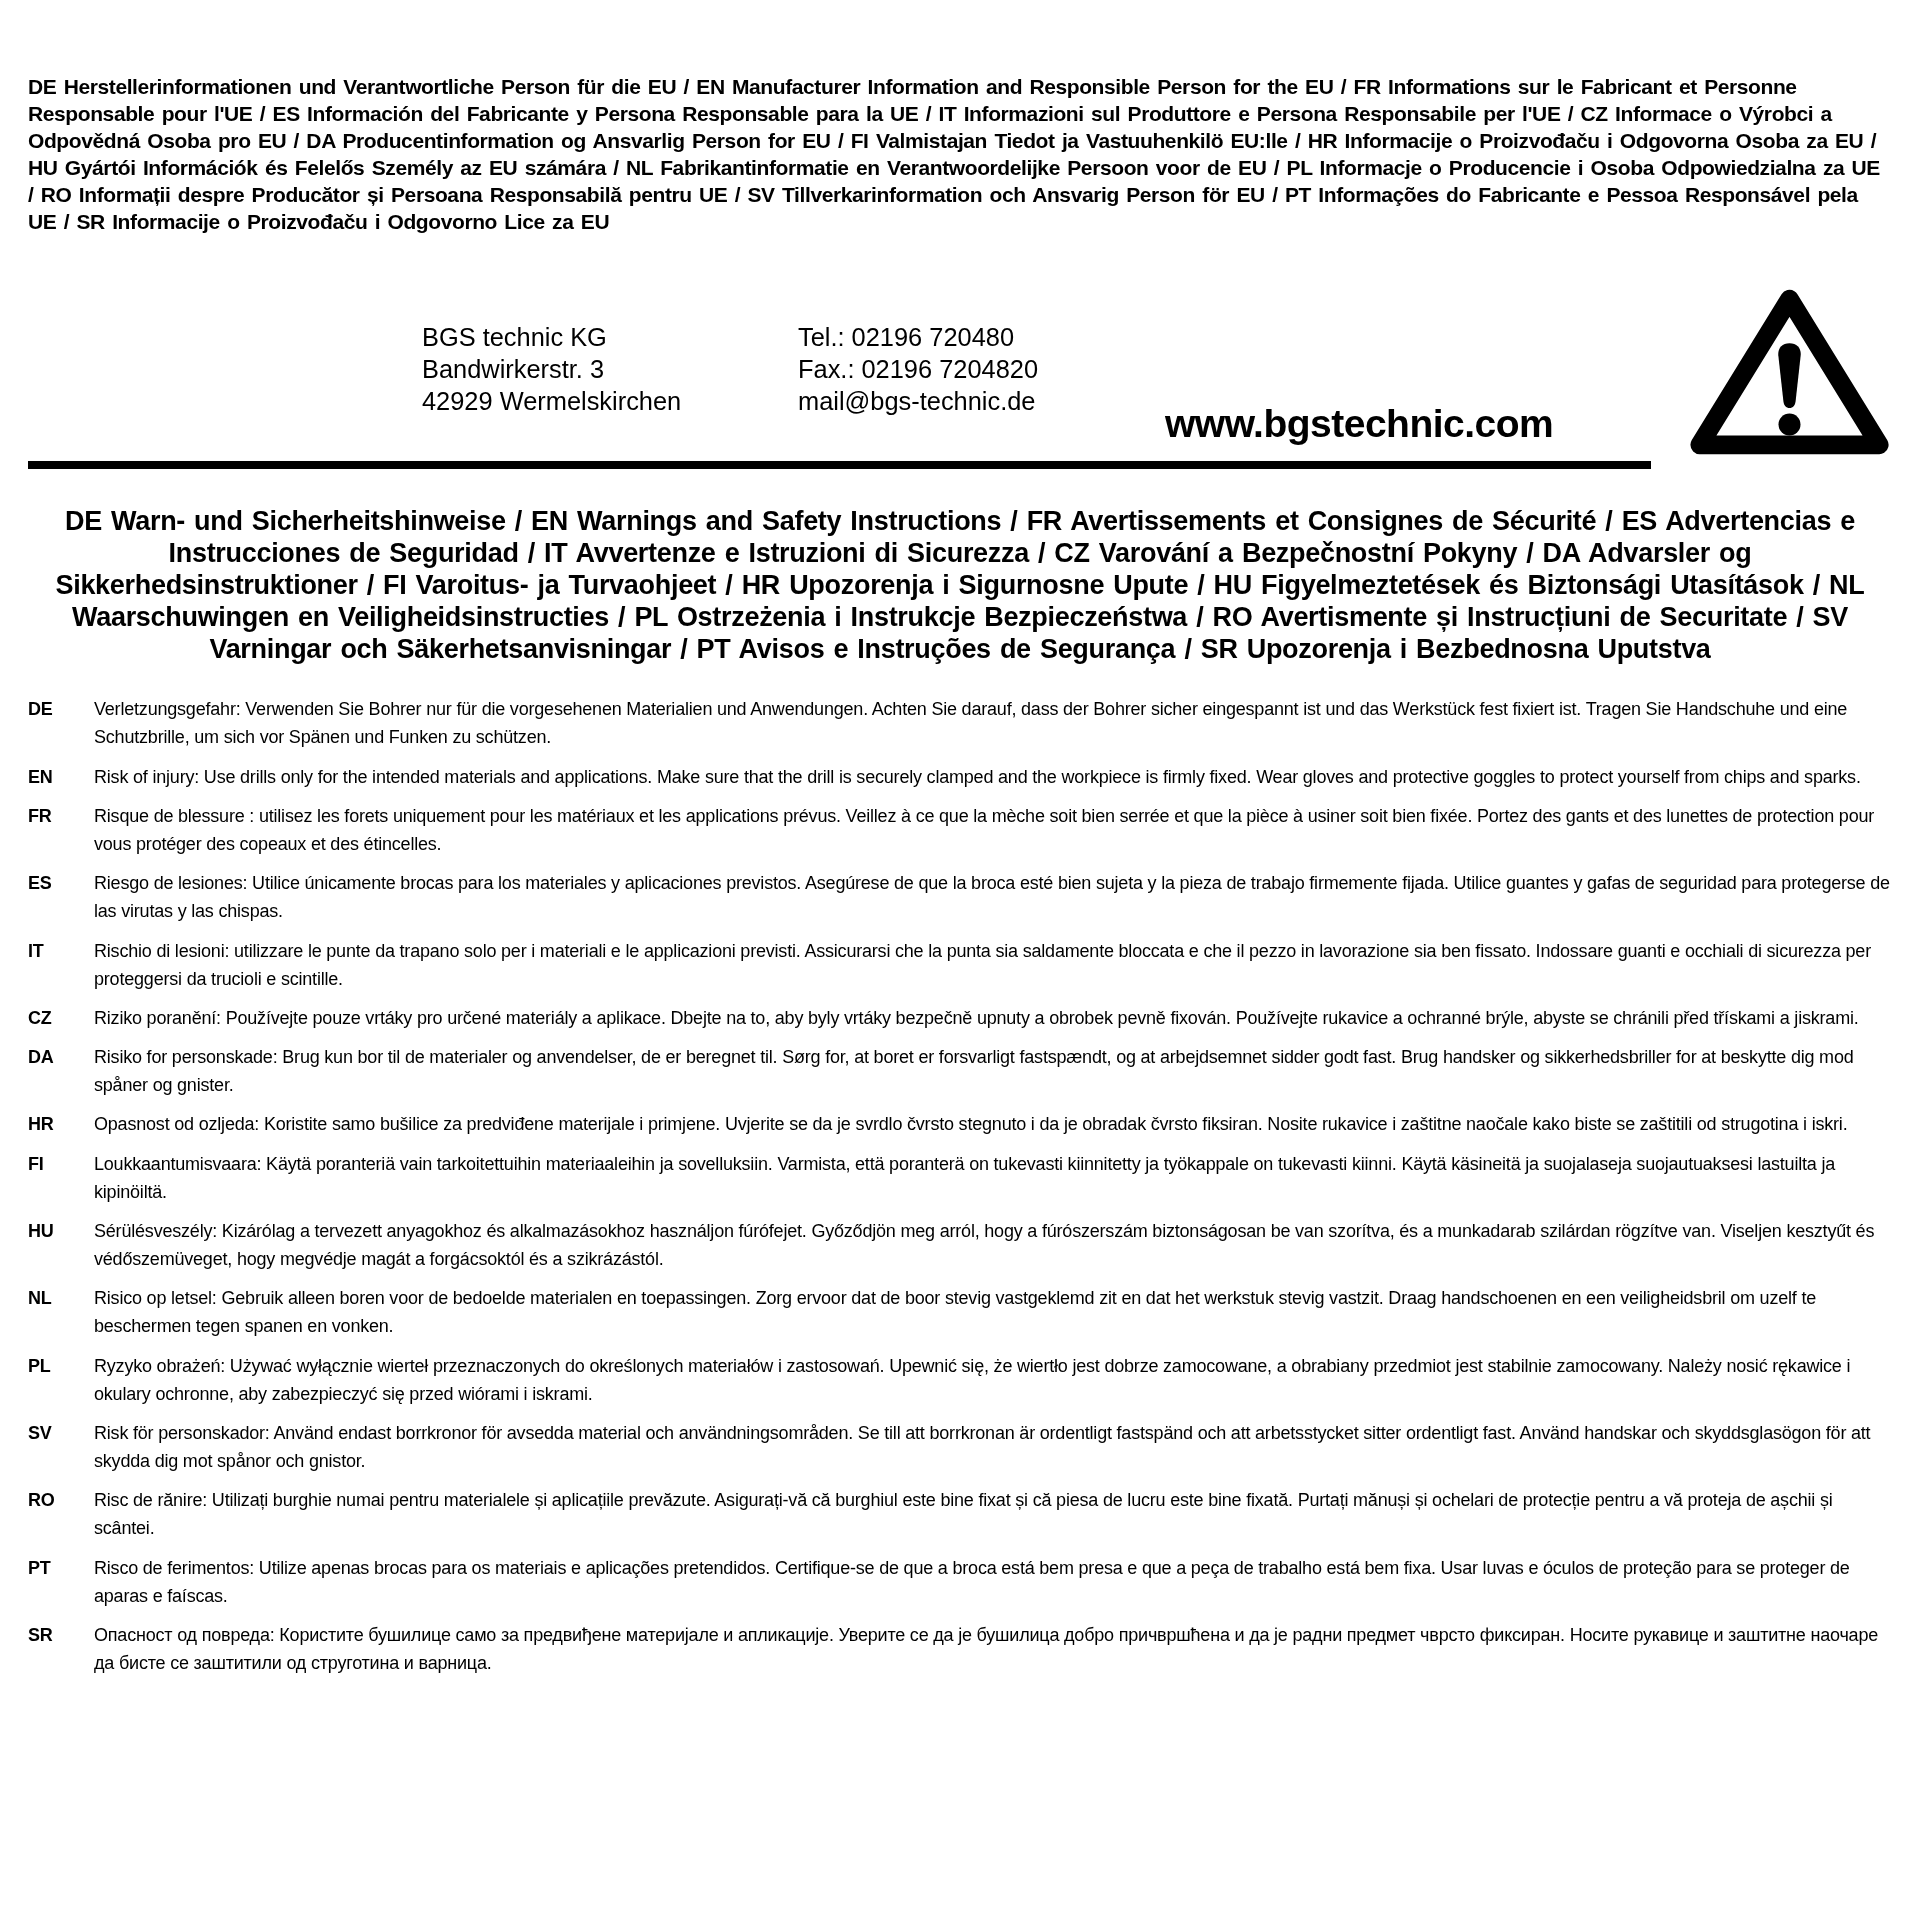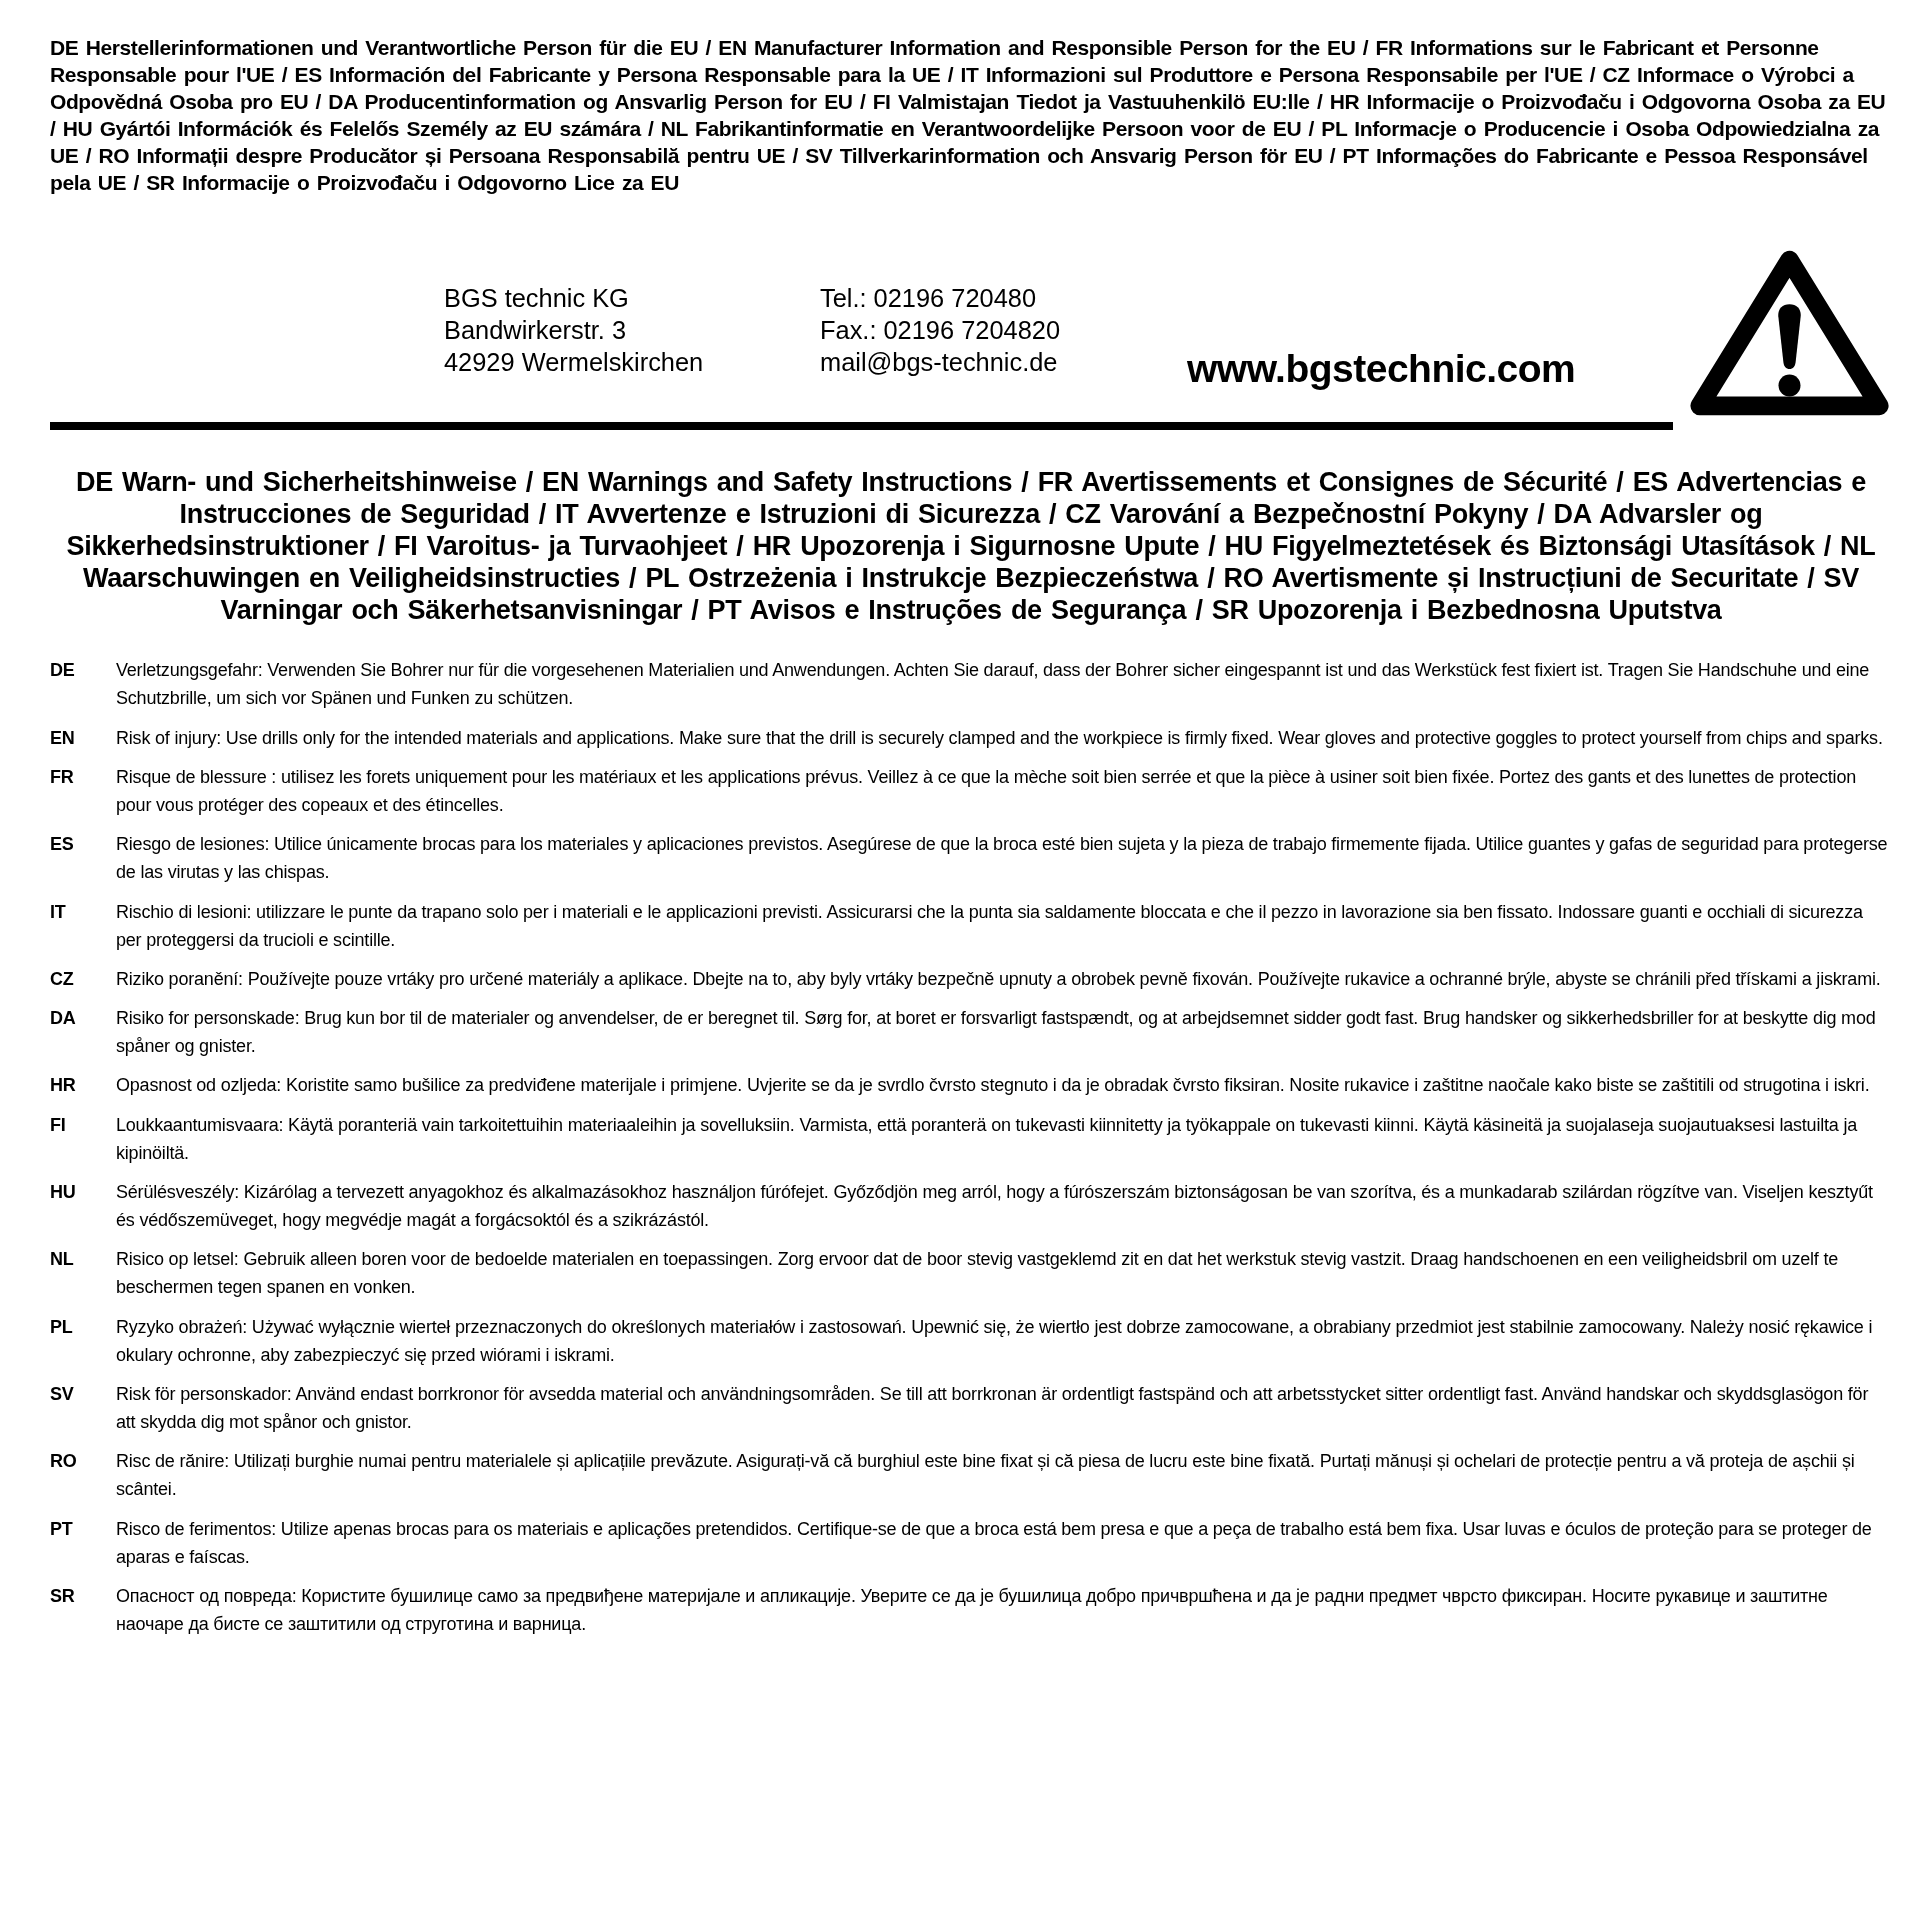--- a/index.html
+++ b/index.html
@@ -6,21 +6,21 @@
   html, body { background: #ffffff; }
   .page {
     position: relative;
     width: 1928px;
     height: 1928px;
     background: #ffffff;
     color: #000000;
     font-family: "Liberation Sans", sans-serif;
     overflow: hidden;
   }
-  .inner { padding: 34px 36px 0 50px; }
+  .inner { padding: 34px 36px 0 28px; margin-top: 39px; }
 
   
   .top-header {
     font-weight: bold;
     font-size: 21px;
     line-height: 27px;
     letter-spacing: -0.4px;
     text-align: left;
     word-spacing: 1.9px;
   }
@@ -70,21 +70,21 @@
   .contact-block {
     position: absolute;
     left: 770px;
     top: 30px;
     font-size: 25.4px;
     line-height: 32px;
   }
   .website {
     position: absolute;
     left: 1137px;
-    bottom: 29px;
+    bottom: 13px;
     font-weight: bold;
     font-size: 39px;
     letter-spacing: -0.5px;
   }
   .warn-triangle {
     position: absolute;
     right: 0px;
     top: -1.9px;
     width: 205px;
     height: 166px;

